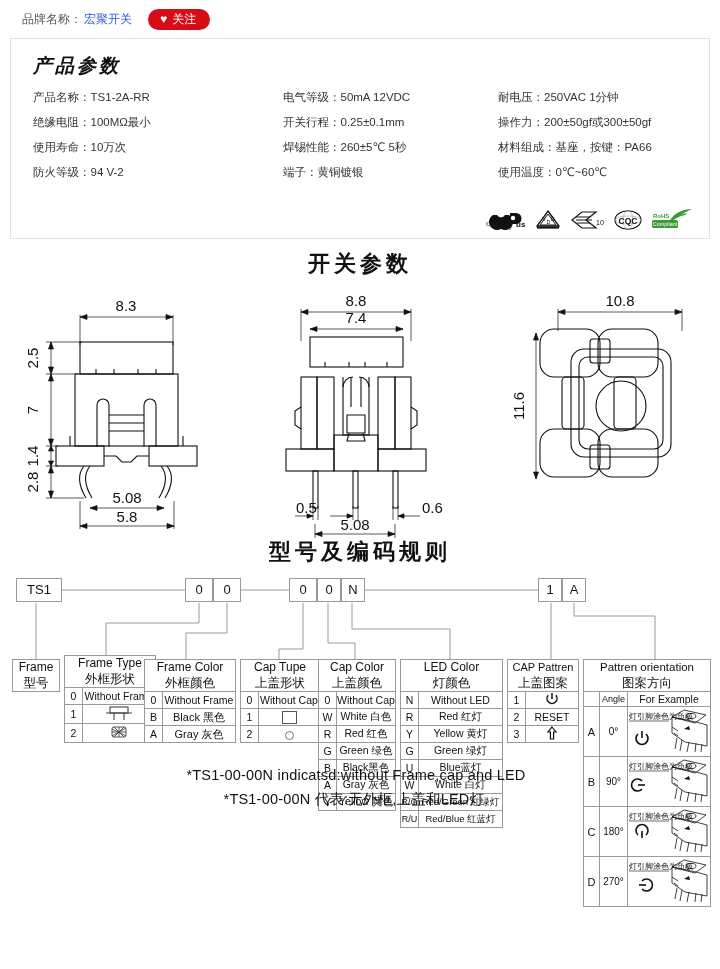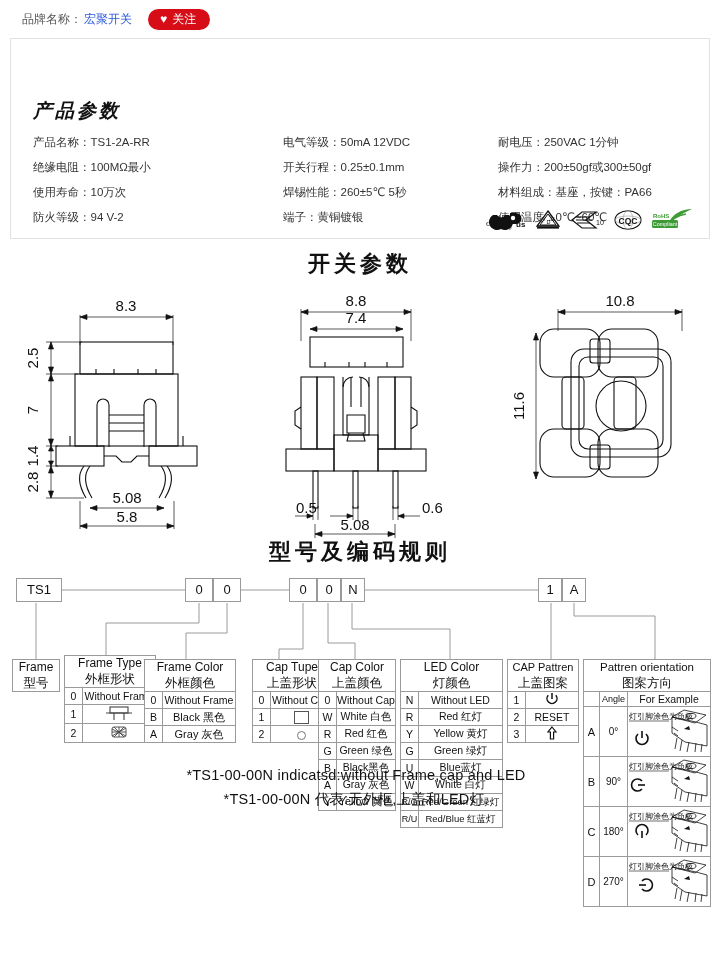--- a/index.html
+++ b/index.html
@@ -46,21 +46,20 @@
     position: relative;
   }
   .spec-title {
     font-family: "DejaVu Serif", serif;
     font-style: italic;
     font-weight: 700;
     font-size: 19px;
     color:#111;
     padding: 4px 0 6px 22px;
     letter-spacing: 3px;
-    margin-top: 45px;
   }
   .spec-grid {
     display: grid;
     grid-template-columns: 250px 215px 1fr;
     padding-left: 22px;
     row-gap: 0;
   }
   .spec-cell {
     font-size: 11.5px;
     color:#333;
@@ -509,21 +508,21 @@
       <td class="code-col">B</td>
       <td class="val-col big">Black 黑色</td>
     </tr>
     <tr>
       <td class="code-col">A</td>
       <td class="val-col big">Gray 灰色</td>
     </tr>
   </tbody>
     </table>
 
-  <table class="ctable" style="left:252px; top:92px; width:80px;padding-left:28px;">
+  <table class="ctable" style="left:240px; top:92px; width:80px;padding-left:28px;">
     <tbody>
         <tr>
           <td class="hdr-cell" colspan="2">
             <div class="hdr-en">Cap Tupe</div>
             <div class="hdr-cn">上盖形状</div>
           </td>
         </tr>
     <tr>
       <td class="code-col">0</td>
       <td class="val-col">Without Cap</td>

